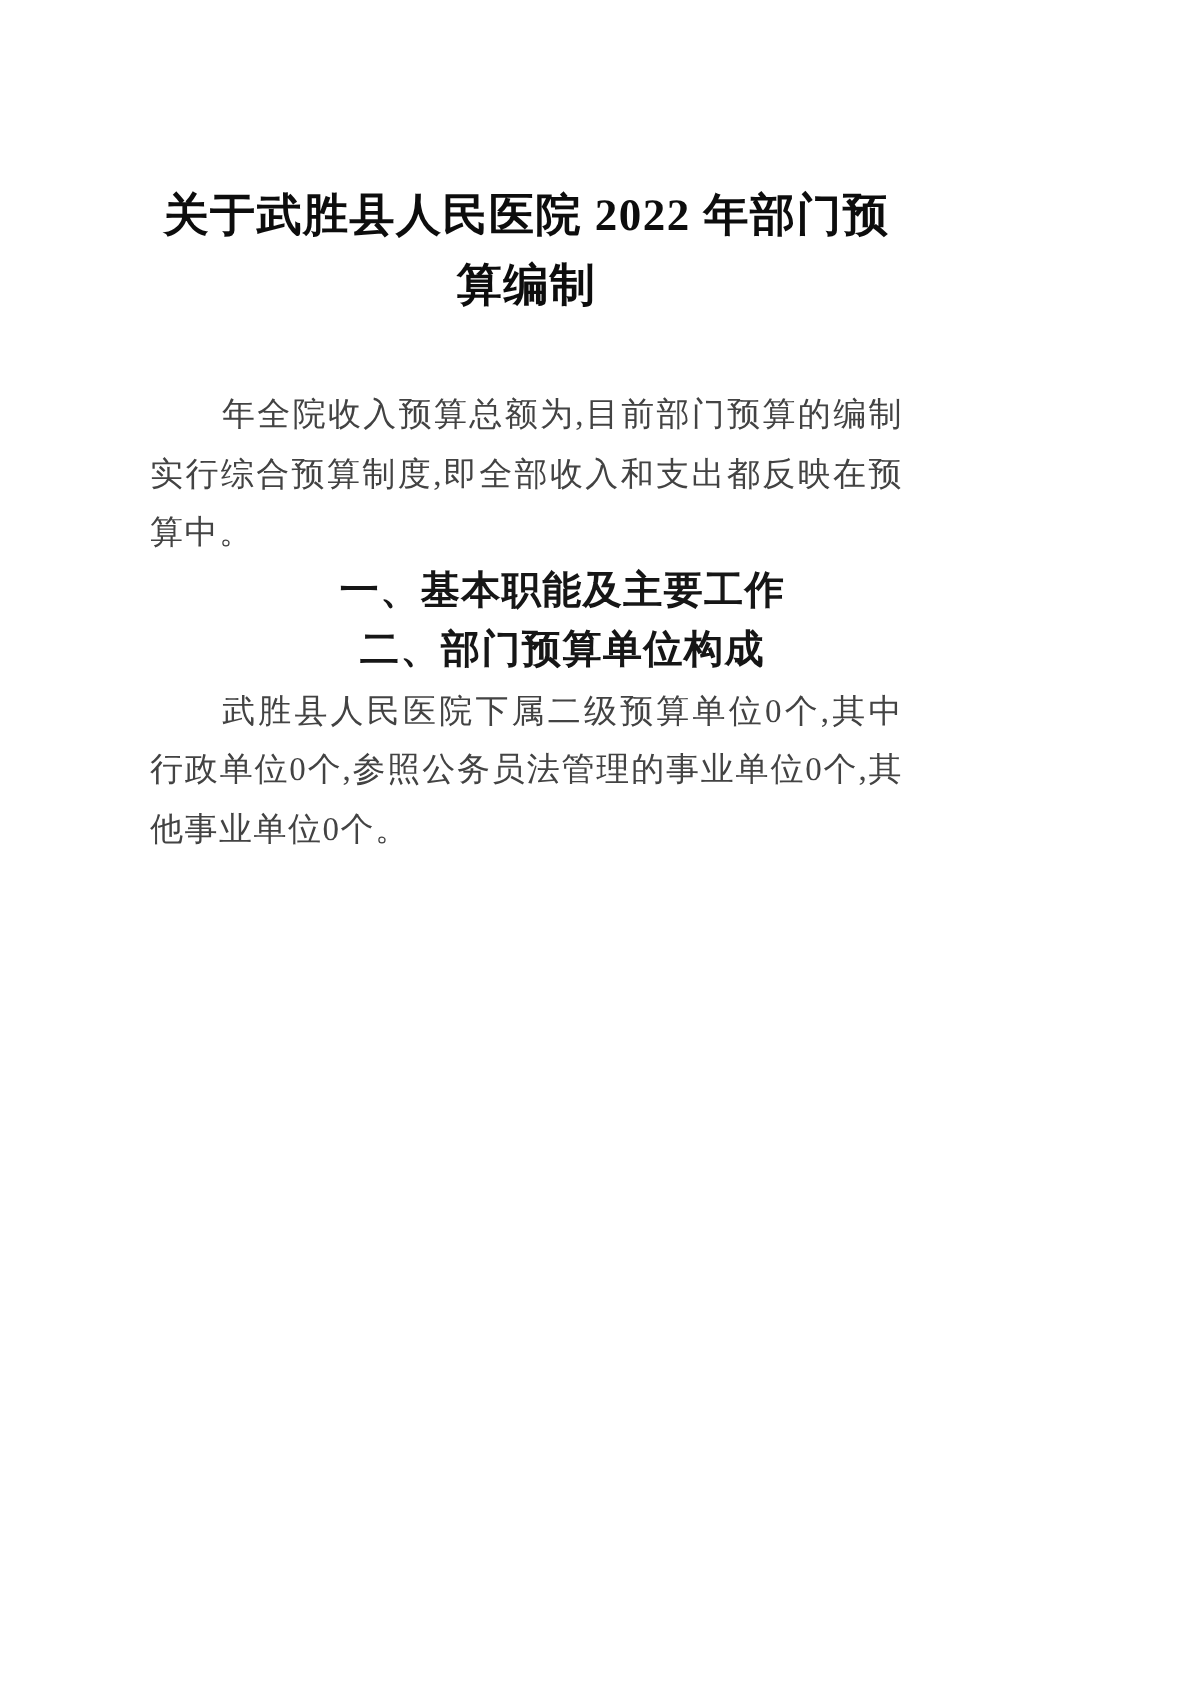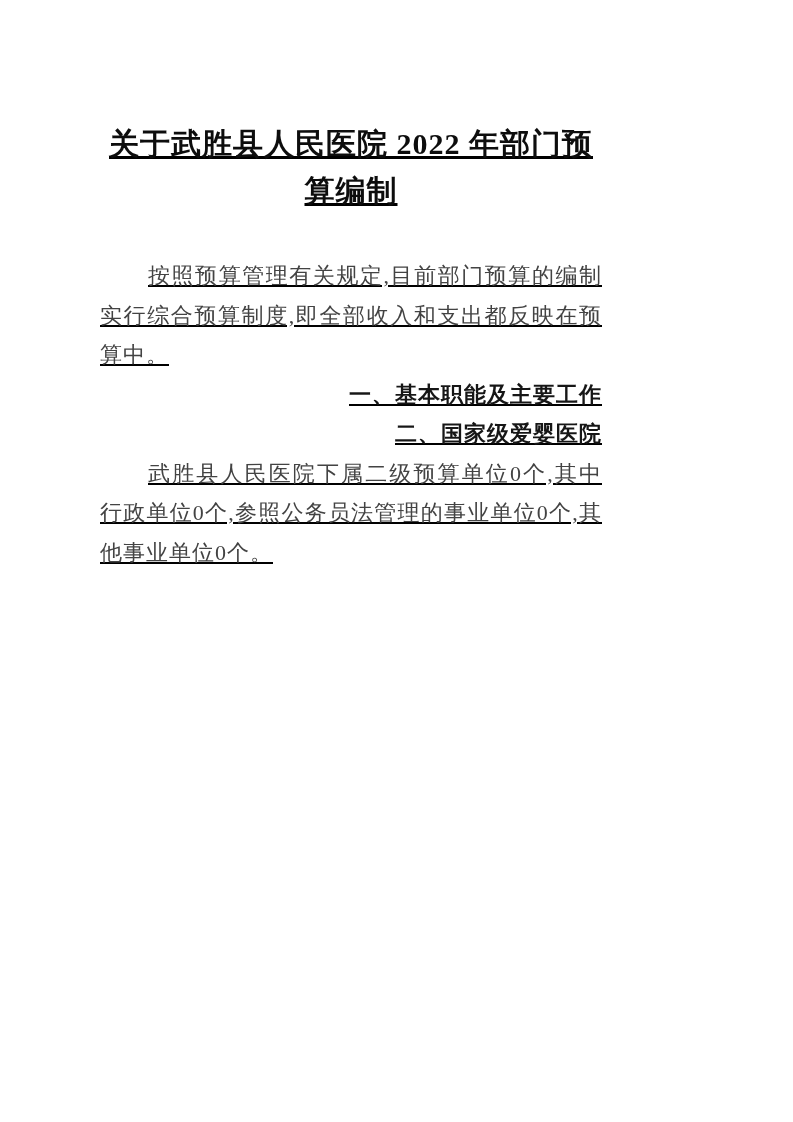--- a/index.html
+++ b/index.html
@@ -6,21 +6,20 @@
     margin: 0;
     padding: 0;
     background: #ffffff;
   }
   .page {
     position: relative;
     width: 718px;
     height: 1122px;
     background: #ffffff;
     overflow: hidden;
-    text-decoration: underline;
   }
   .content {
     padding: 120px 116px 0 100px; 
   }
   .doc-title {
     margin: 0 0 42px 0;
     font-family: "Liberation Serif", "DejaVu Serif", serif;
     font-weight: bold;
     font-size: 30px;
     line-height: 47px;
@@ -37,37 +36,37 @@
     font-size: 22px;
     line-height: 39.5px;
     letter-spacing: 1px;
     color: #434343;
     text-align: justify;
     text-indent: 48px;
   }
   .doc-body h2.heading {
     margin: 0;
     font-family: "DejaVu Sans", "Liberation Sans", sans-serif;
-    font-size: 22px;
+    font-size: 26px;
     line-height: 39.5px;
     letter-spacing: 1px;
     font-weight: 600;
     color: #161616;
     text-indent: 48px;
-    text-align: right;
+    text-align: center;
   }
 </style>
 </head>
 <body>
 
 <div class="page">
   <div class="content">
     <h1 class="doc-title">
       <span class="title-line">关于武胜县人民医院 2022 年部门预算编制</span>
     </h1>
     <div class="doc-body">
-        <p class="para">按照预算管理有关规定,目前部门预算的编制实行综合预算制度,即全部收入和支出都反映在预算中。</p>
+        <p class="para">年全院收入预算总额为,目前部门预算的编制实行综合预算制度,即全部收入和支出都反映在预算中。</p>
         <h2 class="heading">一、基本职能及主要工作</h2>
-        <h2 class="heading">二、国家级爱婴医院</h2>
+        <h2 class="heading">二、部门预算单位构成</h2>
         <p class="para">武胜县人民医院下属二级预算单位0个,其中行政单位0个,参照公务员法管理的事业单位0个,其他事业单位0个。</p>
       </div>
   </div>
 </div>
 
 </body></html>

